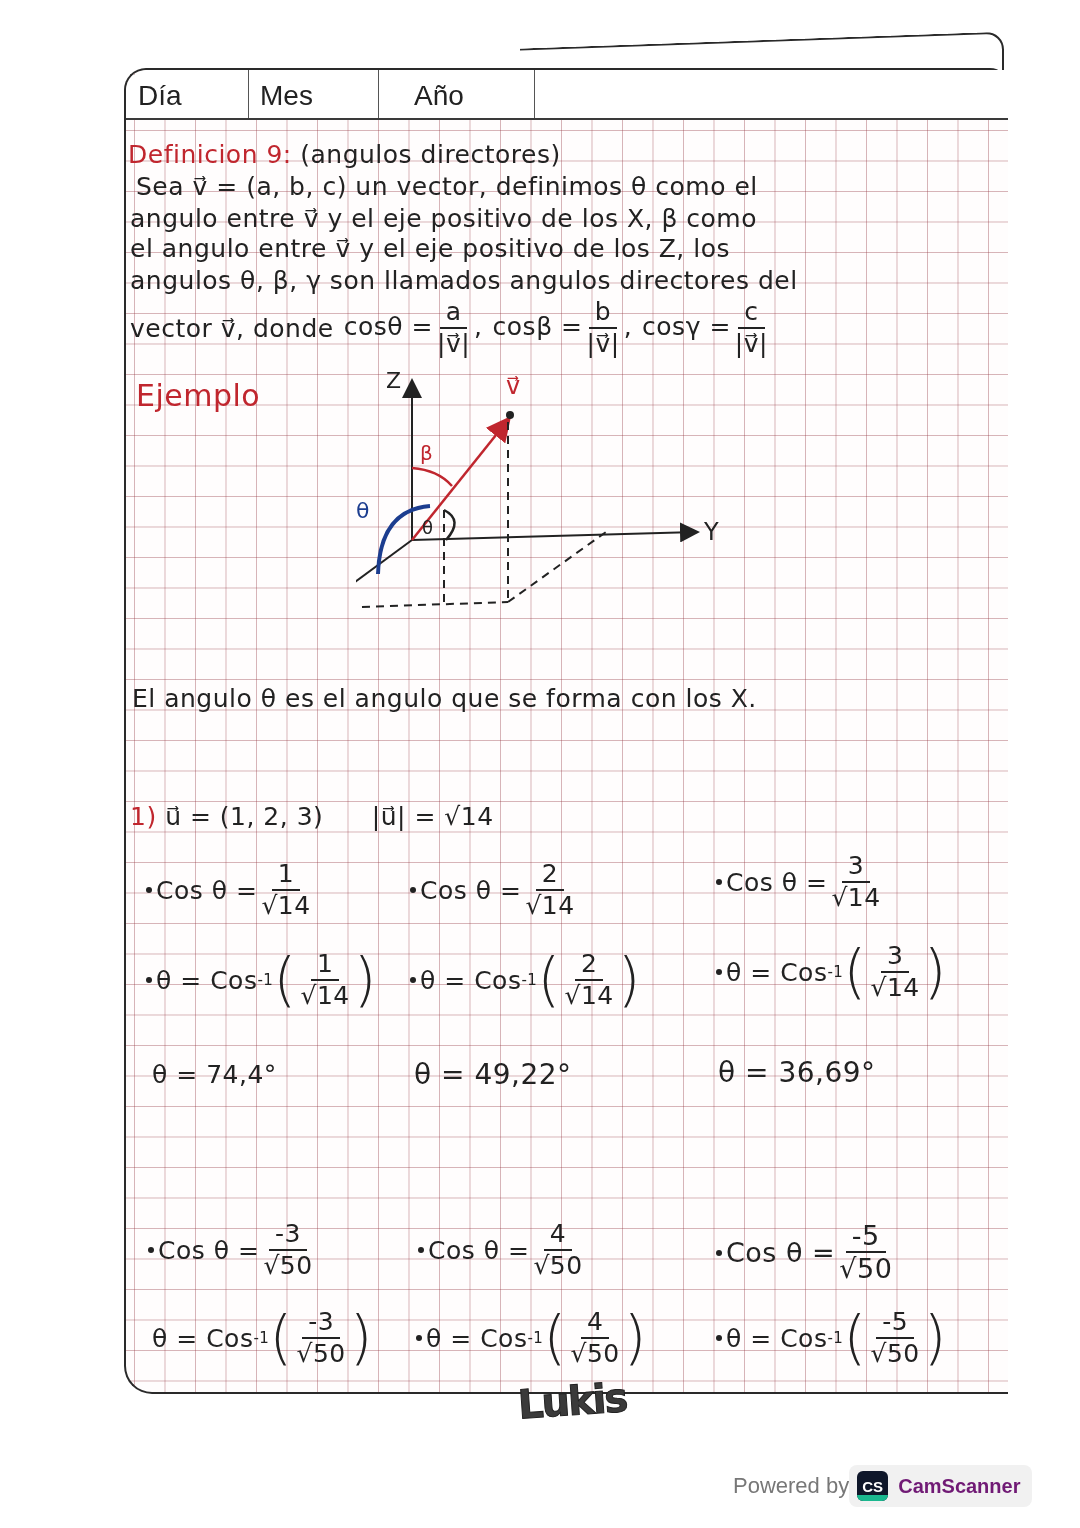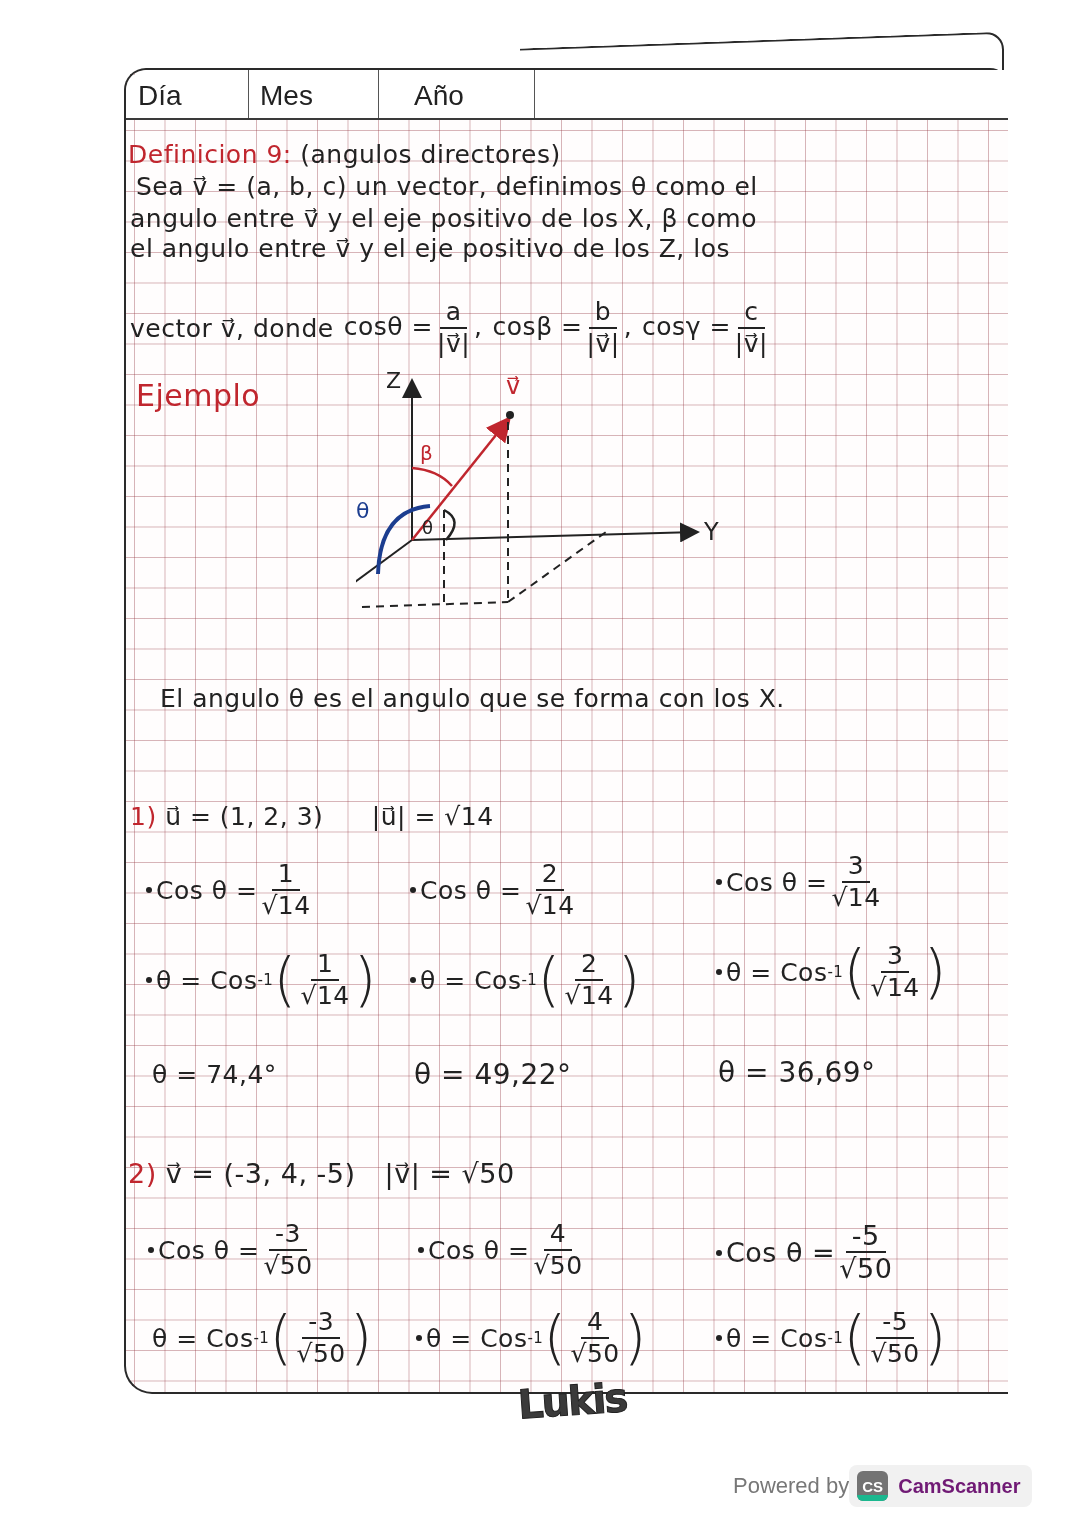--- a/index.html
+++ b/index.html
@@ -40,21 +40,21 @@
   .paren { font-size: 58px; font-weight: 200; vertical-align: middle; line-height: 1; }
   .sup { font-size: 15px; vertical-align: super; }
   .dot { display: inline-block; width: 6px; height: 6px; border-radius: 50%; background: #222; margin-right: 4px; vertical-align: middle; }
   .bullet-red { display: inline-block; width: 9px; height: 9px; border-radius: 50%; background: #c0262e; margin-right: 6px; vertical-align: middle; }
   .diagram { position: absolute; left: 230px; top: 290px; width: 500px; height: 300px; }
   .signature { position: absolute; left: 518px; top: 1378px; font-family: "DejaVu Sans", sans-serif; font-weight: bold;
     font-size: 40px; color: #3a3a3a; -webkit-text-stroke: 1px #222; letter-spacing: -2px; transform: rotate(-4deg); }
   .cs-footer { position: absolute; left: 733px; top: 1465px; display: flex; align-items: center; gap: 0; }
   .cs-powered { font-family: "Liberation Sans", sans-serif; font-size: 22px; color: #777; }
   .cs-badge { display: flex; align-items: center; gap: 10px; background: #f1f1f1; border-radius: 8px; padding: 6px 12px 6px 8px; }
-  .cs-logo { width: 31px; height: 30px; border-radius: 6px; background: #737373; color: #fff; font-family: "Liberation Sans", sans-serif;
+  .cs-logo { width: 31px; height: 30px; border-radius: 6px; background: #0f172a; color: #fff; font-family: "Liberation Sans", sans-serif;
     font-weight: bold; font-size: 15px; display: flex; align-items: center; justify-content: center; position: relative; overflow: hidden; }
   .cs-logo::after { content: ""; position: absolute; left: 0; bottom: 0; width: 100%; height: 6px; background: #1bb88f; }
   .cs-name { font-family: "Liberation Sans", sans-serif; font-size: 20px; color: #701a75; font-weight: bold; }
 </style>
 </head>
 <body>
 
 <div class="top-curve"></div>
 
 <div class="page">
@@ -65,20 +65,21 @@
     <div class="hcell" style="left:252px;width:120px;padding-left:36px;"><span>Año</span></div>
   </div>
 
   <div class="hw" style="left:2px;top:70px;">
     <span class="red">Definicion 9:</span>
     <span>(angulos directores)</span>
   </div>
   <div class="hw" style="left:10px;top:102px;">Sea v⃗ = (a, b, c) un vector, definimos θ como el</div>
   <div class="hw" style="left:4px;top:134px;">angulo entre v⃗ y el eje positivo de los X, β como</div>
   <div class="hw" style="left:4px;top:164px;">el angulo entre v⃗ y el eje positivo de los Z, los</div>
+  <div class="hw" style="left:4px;top:196px;">angulos θ, β, γ son llamados angulos directores del</div>
   <div class="hw" style="left:4px;top:228px;display:flex;align-items:center;gap:10px;">
     <span>vector v⃗, donde</span>
     <span><span>cosθ =</span><span class="frac">
           <span class="num">a</span>
           <span class="den">|v⃗|</span>
         </span>,</span>
     <span><span>cosβ =</span><span class="frac">
           <span class="num">b</span>
           <span class="den">|v⃗|</span>
         </span>,</span>
@@ -123,21 +124,21 @@
     <path d="M88,150 Q108,160 90,180" fill="none" stroke="#222" stroke-width="2.5"></path>
     <text x="30" y="28" font-size="22" fill="#222" font-family="DejaVu Sans">Z</text>
     <text x="348" y="180" font-size="24" fill="#222" font-family="DejaVu Sans">Y</text>
     <text x="-128" y="300" font-size="22" fill="#222" font-family="DejaVu Sans">X</text>
     <text x="150" y="34" font-size="24" fill="#c0262e" font-family="DejaVu Sans">v⃗</text>
     <text x="64" y="100" font-size="20" fill="#c0262e" font-family="DejaVu Sans">β</text>
     <text x="0" y="158" font-size="22" fill="#1c3d8f" font-family="DejaVu Sans">θ</text>
     <text x="66" y="174" font-size="18" fill="#222" font-family="DejaVu Sans">θ</text>
   </svg>
 
-  <div class="hw" style="left:6px;top:614px;margin-left:28px;">El angulo θ es el angulo que se forma con los X.</div>
+  <div class="hw" style="left:6px;top:614px;">El angulo θ es el angulo que se forma con los X.</div>
 
 
   <div class="hw" style="left:4px;top:732px;">
     <span class="red">1)</span>
     <span>u⃗ = (1, 2, 3)</span>
     <span style="margin-left:40px;">|u⃗| = √14</span>
   </div>
 
   <div>
     <div class="hw" style="left:20px;top:790px;display:flex;align-items:center;">
@@ -199,25 +200,20 @@
         <span class="paren">(</span>
         <span class="frac">
           <span class="num">3</span>
           <span class="den">√14</span>
         </span>
         <span class="paren">)</span>
       </div>
     <div class="hw" style="left:592px;top:986px;font-size:28px;">θ = 36,69°</div>
   </div>
 
-  <div class="hw" style="left:2px;top:1088px;font-size:27px;">
-    <span class="red">2)</span>
-    <span>v⃗ = (-3, 4, -5)</span>
-    <span style="margin-left:20px;">|v⃗| = √50</span>
-  </div>
 
   <div>
     <div class="hw" style="left:22px;top:1150px;display:flex;align-items:center;">
         <span class="dot"></span>
         <span>Cos θ =</span>
         <span class="frac">
           <span class="num">-3</span>
           <span class="den">√50</span>
         </span>
       </div>

